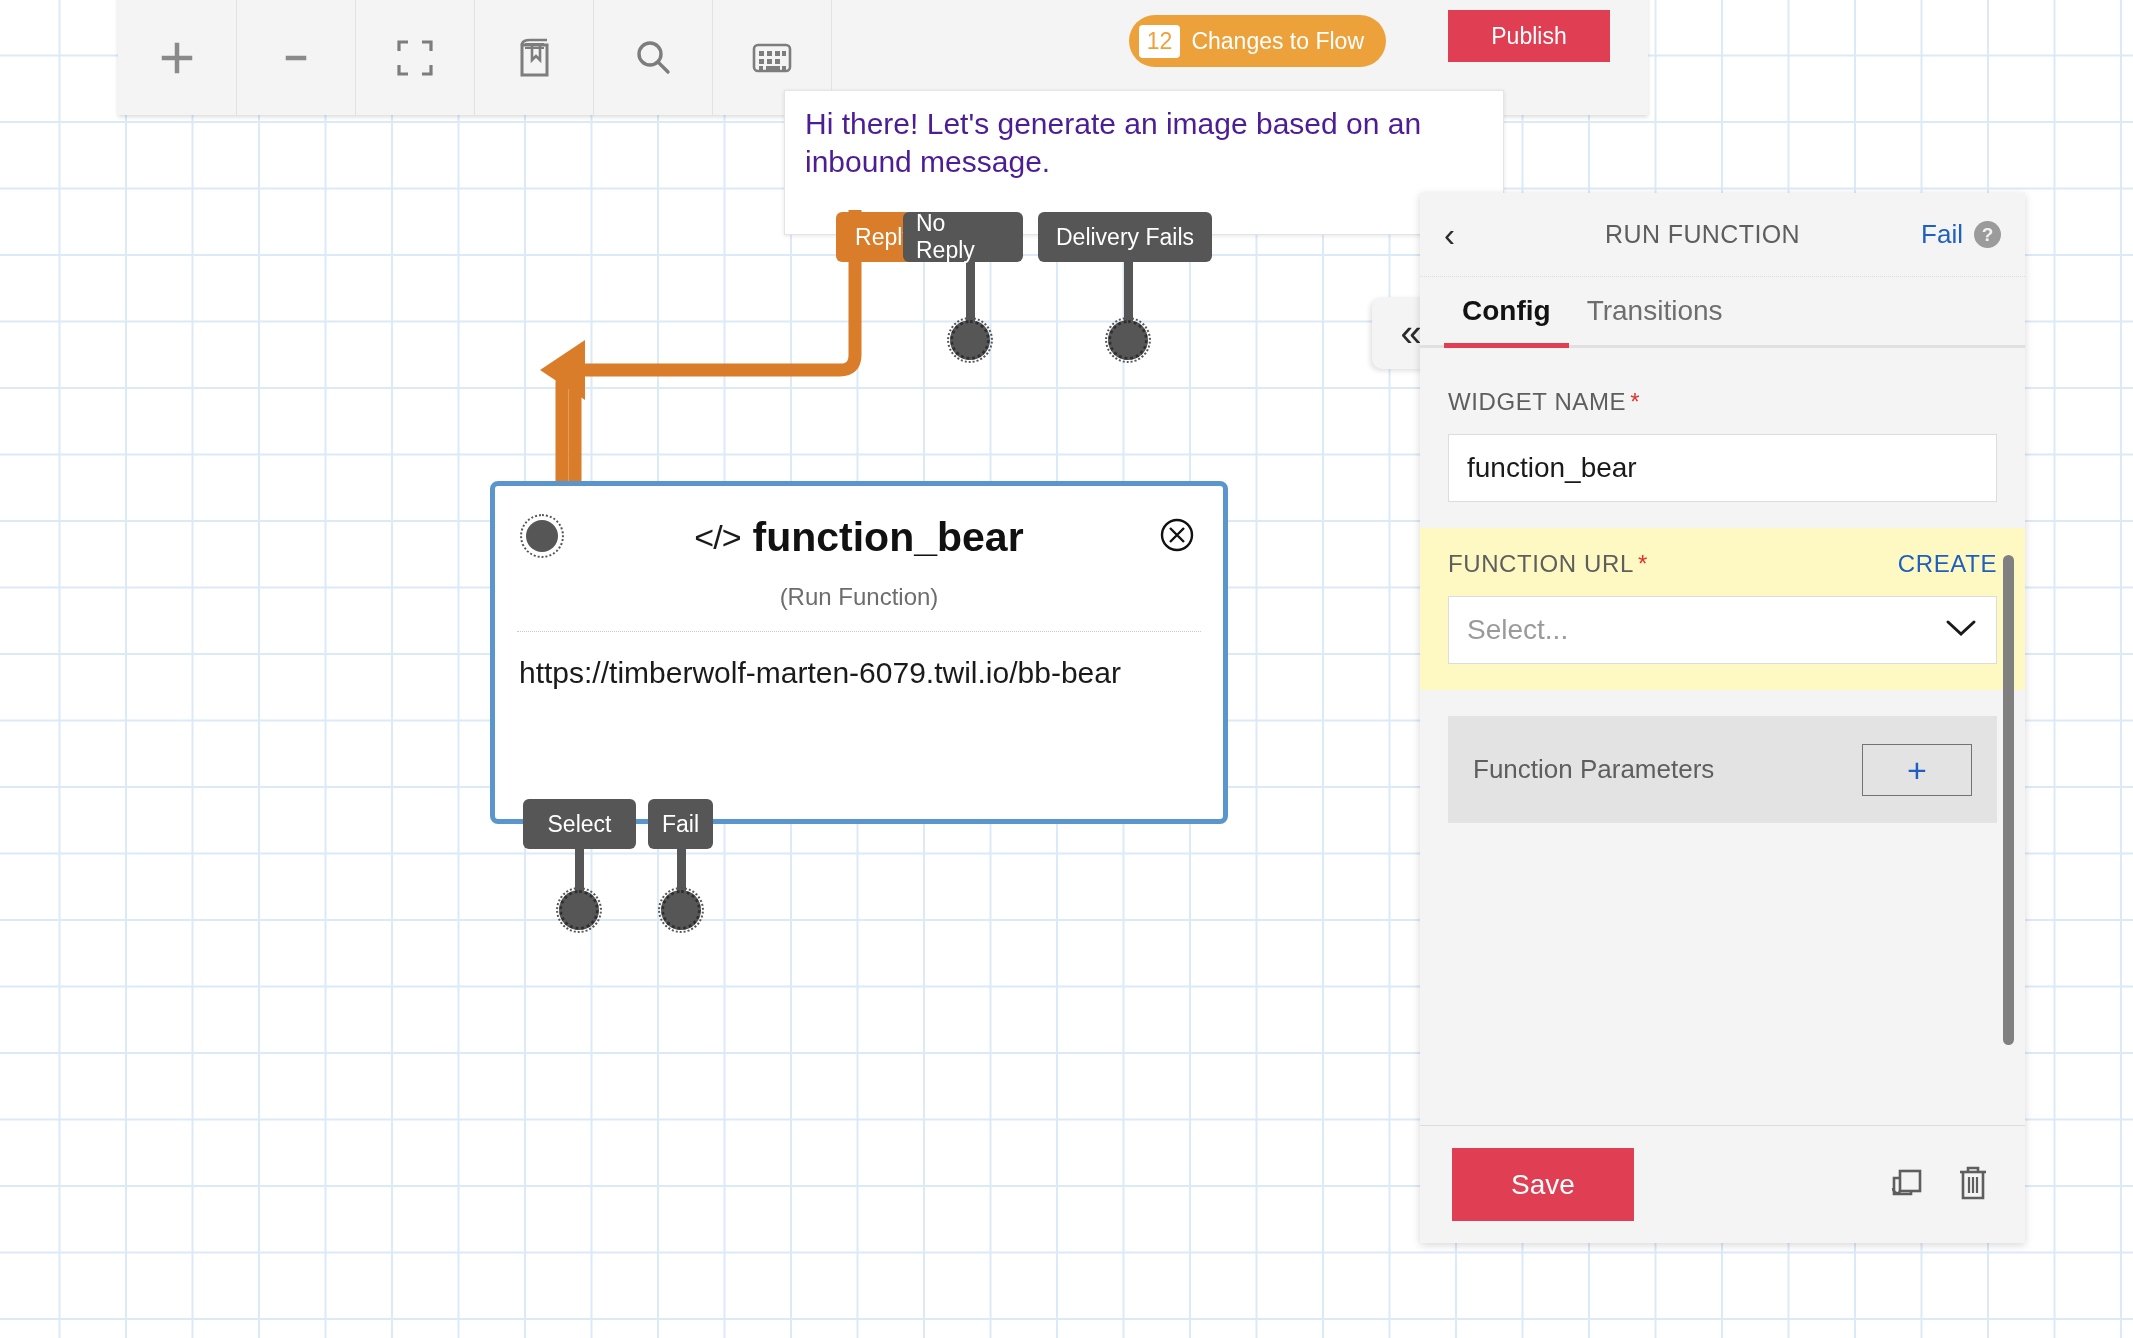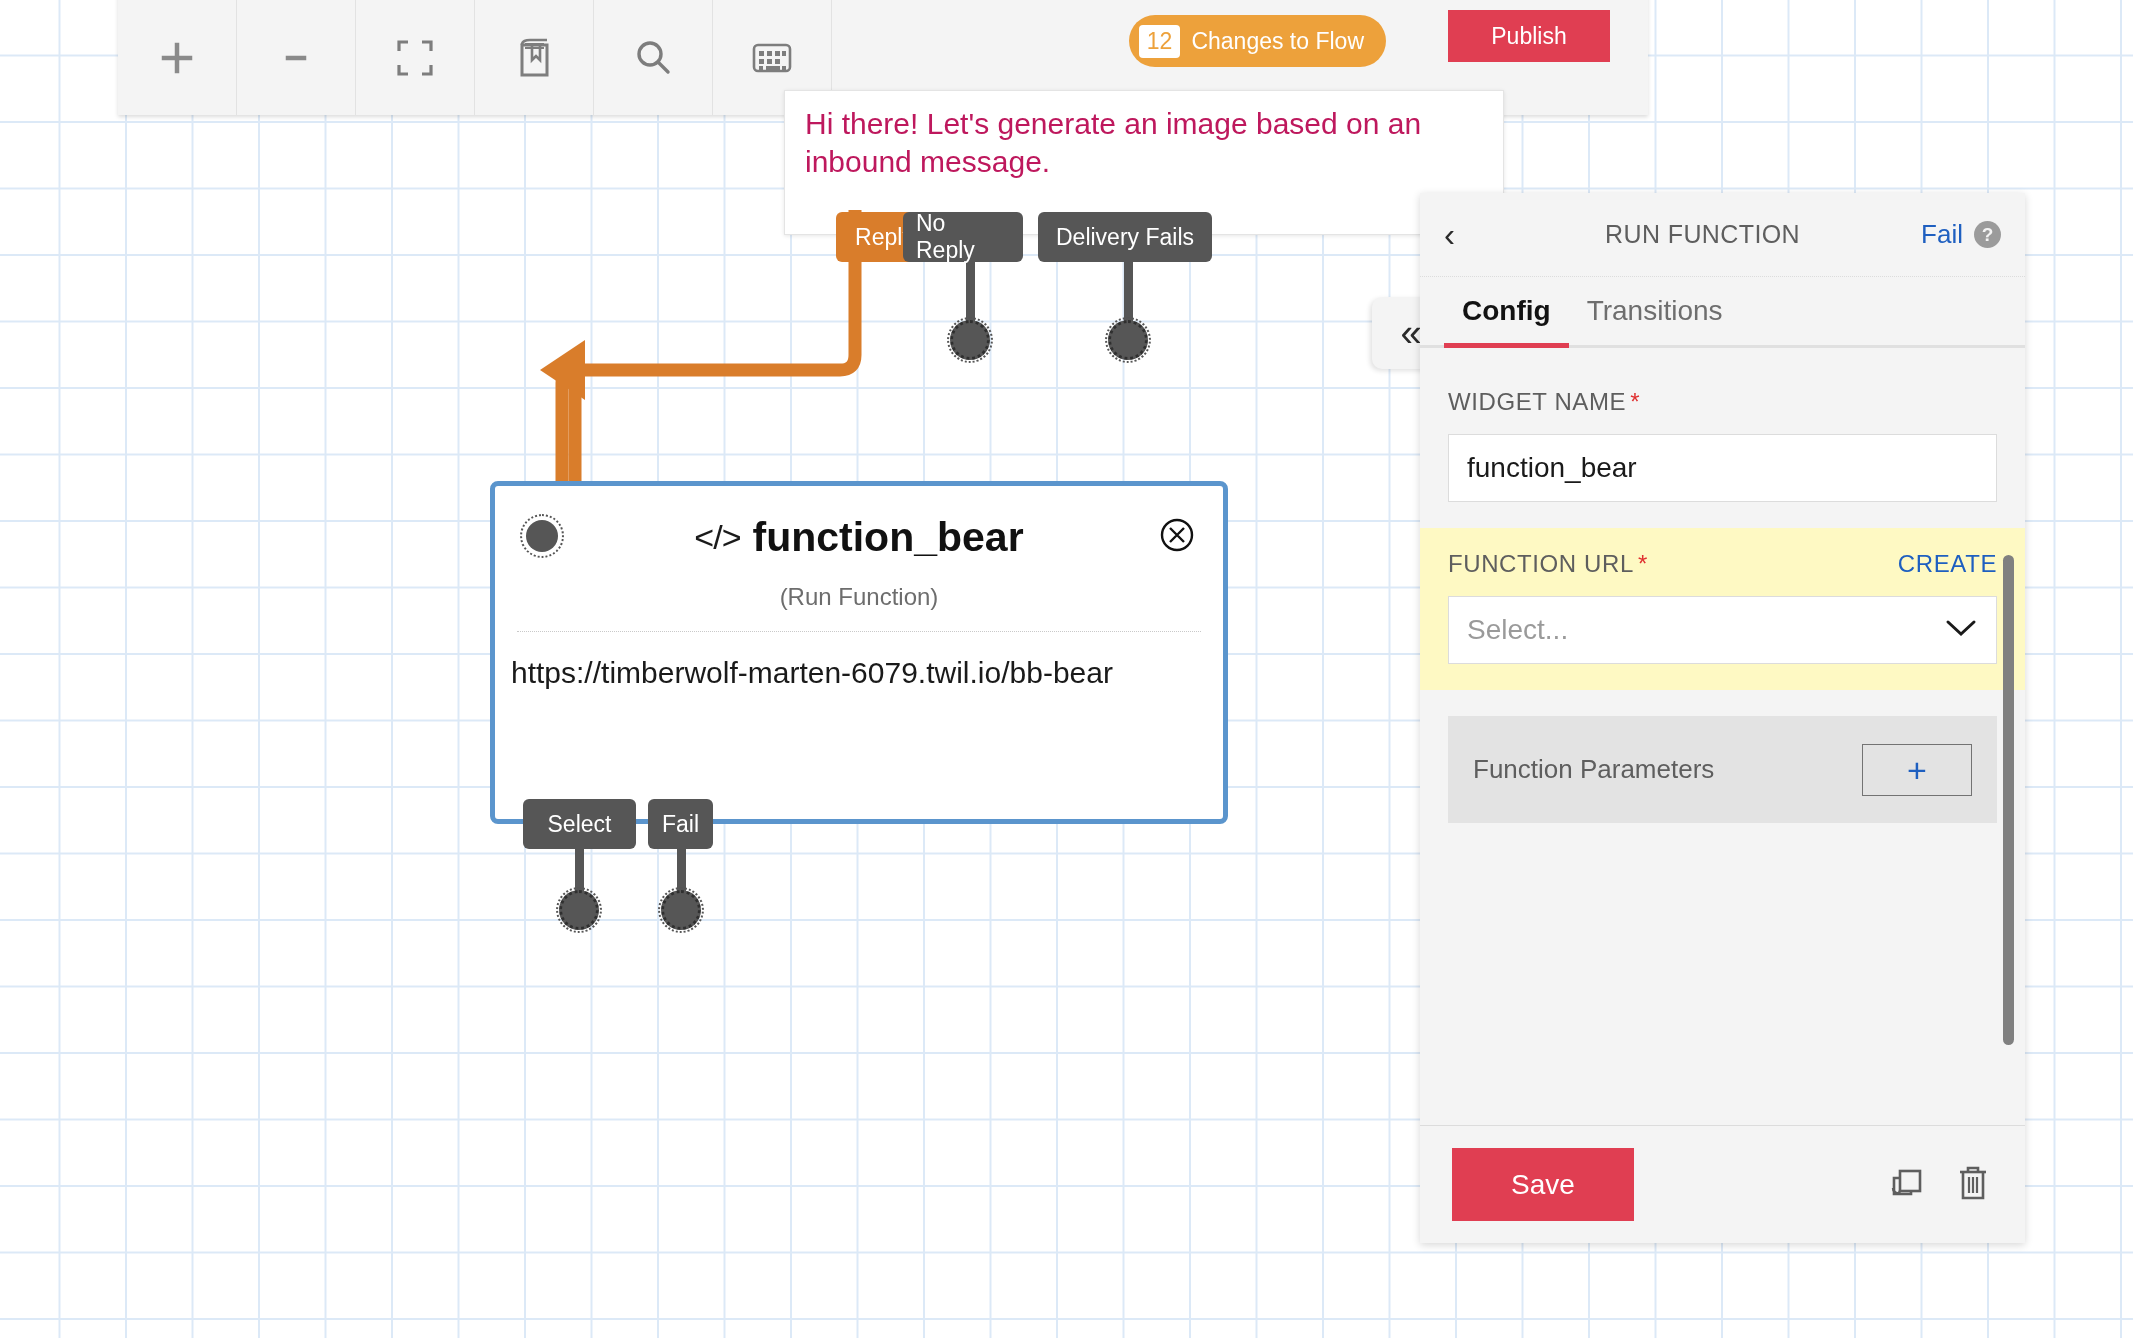--- a/index.html
+++ b/index.html
@@ -97,21 +97,21 @@
     min-height: 145px;
     background: #ffffff;
     border: 1px solid #e4e4e4;
     box-shadow: 0 1px 4px rgba(0,0,0,0.10);
     box-sizing: border-box;
     padding: 14px 20px 0 20px;
   }
   #msg-text {
     font-size: 30px;
     line-height: 1.28;
-    color: #be185d;
+    color: #4c1d95;
     white-space: pre-wrap;
   }
 
   
   .pill {
     position: absolute;
     height: 50px;
     border-radius: 6px;
     color: #ffffff;
     font-size: 23px;
@@ -206,21 +206,21 @@
     text-align: center;
     font-size: 24px;
     color: #6d6d6d;
     margin-top: 22px;
   }
   #fn-divider {
     margin: 20px 22px 0 22px;
     border-top: 1px dotted #c9c9c9;
   }
   #fn-url {
-    margin: 22px 24px 0 16px;
+    margin: 22px 24px 0 24px;
     font-size: 30px;
     line-height: 1.27;
     color: #1a1a1a;
     word-break: break-word;
   }
 
   
   #panel-collapse {
     position: absolute;
     left: 1372px;

